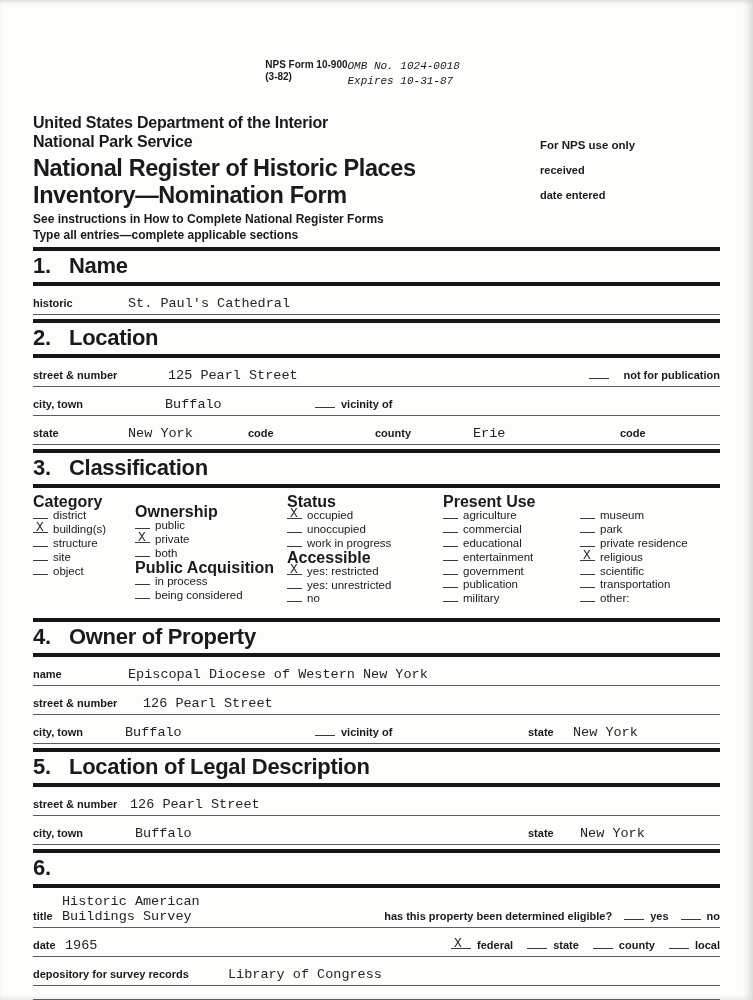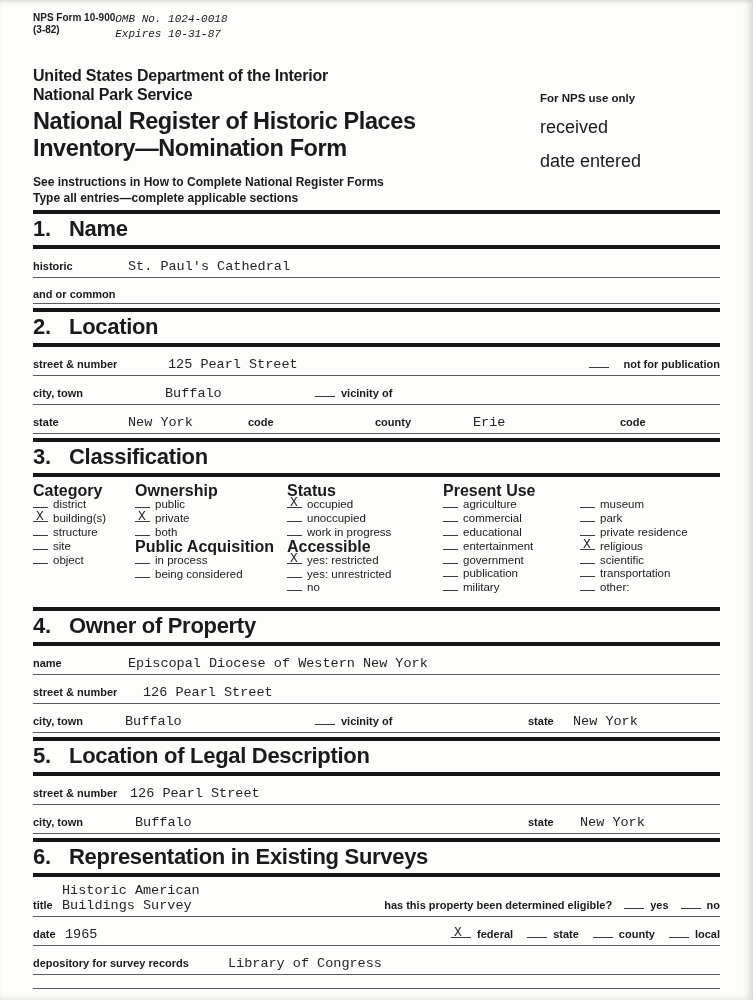--- a/index.html
+++ b/index.html
@@ -3,30 +3,30 @@
 <meta charset="utf-8">
 <style>
   html,body{margin:0;padding:0;background:#ffffff;}
   .page{
     width:753px;height:1000px;box-sizing:border-box;position:relative;
     background:#fdfdfc;color:#1a1a1a;overflow:hidden;
     padding:12px 33px 0 33px;
     font-family:"Liberation Sans","DejaVu Sans",sans-serif;
     box-shadow:inset -4px 0 7px rgba(0,0,0,.14), inset 0 2px 3px rgba(0,0,0,.05);
   }
-  .hdr-top{display:flex;justify-content:flex-start;align-items:flex-start;height:42px;}
+  .hdr-top{display:flex;justify-content:center;align-items:flex-start;height:42px;margin-top:47px;}
   .form-no{font-size:10px;font-weight:bold;line-height:12px;}
   .omb{font-family:"Liberation Mono","DejaVu Sans Mono",monospace;font-style:italic;
        font-size:11px;line-height:15px;margin-right:28px;}
   .dept-row{display:flex;align-items:flex-end;justify-content:space-between;margin-top:12px;}
   .dept{font-size:16px;font-weight:bold;line-height:19px;letter-spacing:-.2px;}
   .nps-only{font-size:11.5px;font-weight:bold;width:180px;}
   .title-row{display:flex;margin-top:4px;}
   .big-title{font-size:23.5px;font-weight:bold;line-height:27px;letter-spacing:-.4px;}
-  .stamp-col{margin-left:auto;width:180px;font-size:18px;font-weight:normal;}
+  .stamp-col{margin-left:auto;width:180px;font-size:11px;font-weight:bold;}
   .stamp1{margin-top:9px;} .stamp2{margin-top:13px;}
   .instr{margin-top:3px;font-size:12px;font-weight:bold;line-height:15.5px;}
   .instr .it{}
   .sec-head{margin-top:4px;border-top:4px solid #161616;border-bottom:4px solid #161616;
     padding:2px 0 3px;font-size:22px;font-weight:bold;letter-spacing:-.3px;display:flex;}
   .sec-num{width:36px;}
   .frow{display:flex;align-items:baseline;border-bottom:1.5px solid #5c5c5c;
         padding:10px 0 3px;position:relative;}
   .frow.tall{align-items:flex-end;padding-top:6px;}
   .lbl{font-size:11px;font-weight:bold;flex-shrink:0;}
@@ -38,21 +38,21 @@
          height:9px;position:relative;flex-shrink:0;}
   .mark{position:absolute;left:3px;bottom:-3px;
         font-family:"Liberation Mono","DejaVu Sans Mono",monospace;font-size:13px;color:#2c2c2c;}
   .rgroup{margin-left:auto;display:flex;align-items:baseline;}
   
   .cls{display:flex;padding:7px 0 8px;}
   .col-h{font-size:16px;font-weight:bold;line-height:14px;}
   .cbx{display:flex;align-items:baseline;line-height:13.9px;height:13.9px;}
   .cbx .blank{width:15px;margin-right:5px;}
   .cbx-l{font-size:11.5px;font-weight:normal;}
-  .c1{width:102px;} .c2{width:152px;} .c3{width:156px;} .c4{flex:1;}
+  .c1{width:102px;} .c2{width:152px;margin-top:10px;} .c3{width:156px;} .c4{flex:1;}
   .pu-cols{display:flex;}
   .pu-a{width:137px;} .pu-b{flex:1;}
   .gap14{margin-left:14px;} .gap12{margin-left:12px;}
 </style>
 </head>
 <body>
 
 <div class="page">
 
   <div class="hdr-top">
@@ -90,24 +90,20 @@
     <div>Type all entries—complete applicable sections</div>
   </div>
 
   <div class="sec-head">
     <span class="sec-num">1.</span>
     <span>Name</span>
   </div>
   <div class="frow">
     <span class="lbl" style="width:95px">historic</span>
     <span class="val">St. Paul's Cathedral</span>
-  </div>
-  <div class="frow">
-    <span class="lbl" style="width:95px">and or common</span>
-    <span class="val"></span>
   </div>
 
   <div class="sec-head">
     <span class="sec-num">2.</span>
     <span>Location</span>
   </div>
   <div class="frow">
     <span class="lbl" style="width:135px">street &amp; number</span>
     <span class="val">125 Pearl Street</span>
     <span class="rgroup">
@@ -376,21 +372,20 @@
     <span class="lbl" style="width:102px">city, town</span>
     <span class="val">Buffalo</span>
     <span class="rgroup" style="width:192px">
       <span class="lbl" style="width:52px">state</span>
       <span class="val">New York</span>
     </span>
   </div>
 
   <div class="sec-head">
     <span class="sec-num">6.</span>
-    <span>Representation in Existing Surveys</span>
   </div>
   <div class="frow tall">
     <span class="lbl" style="width:29px;padding-bottom:2px">title</span>
     <span class="val2">
       <span style="display:block">Historic American</span>
       <span style="display:block">Buildings Survey</span>
     </span>
     <span class="rgroup" style="align-items:baseline;padding-bottom:2px">
       <span class="lbl">has this property been determined eligible?</span>
       <span class="blank gap12"></span>

